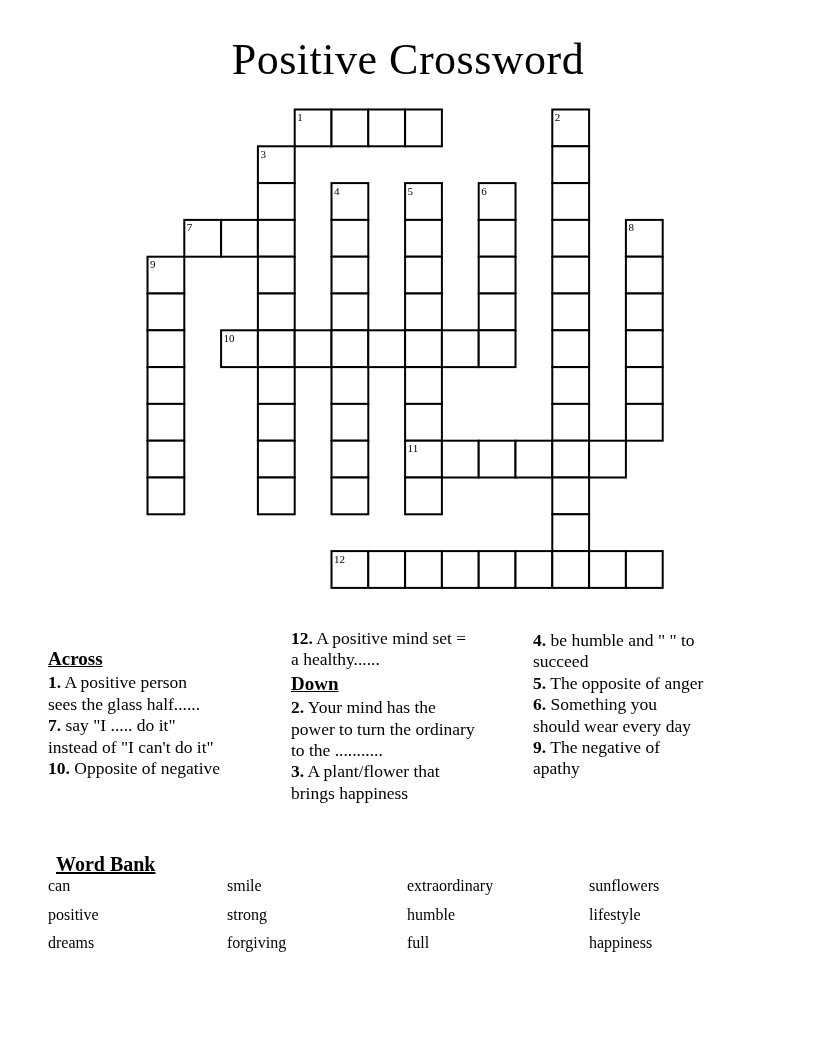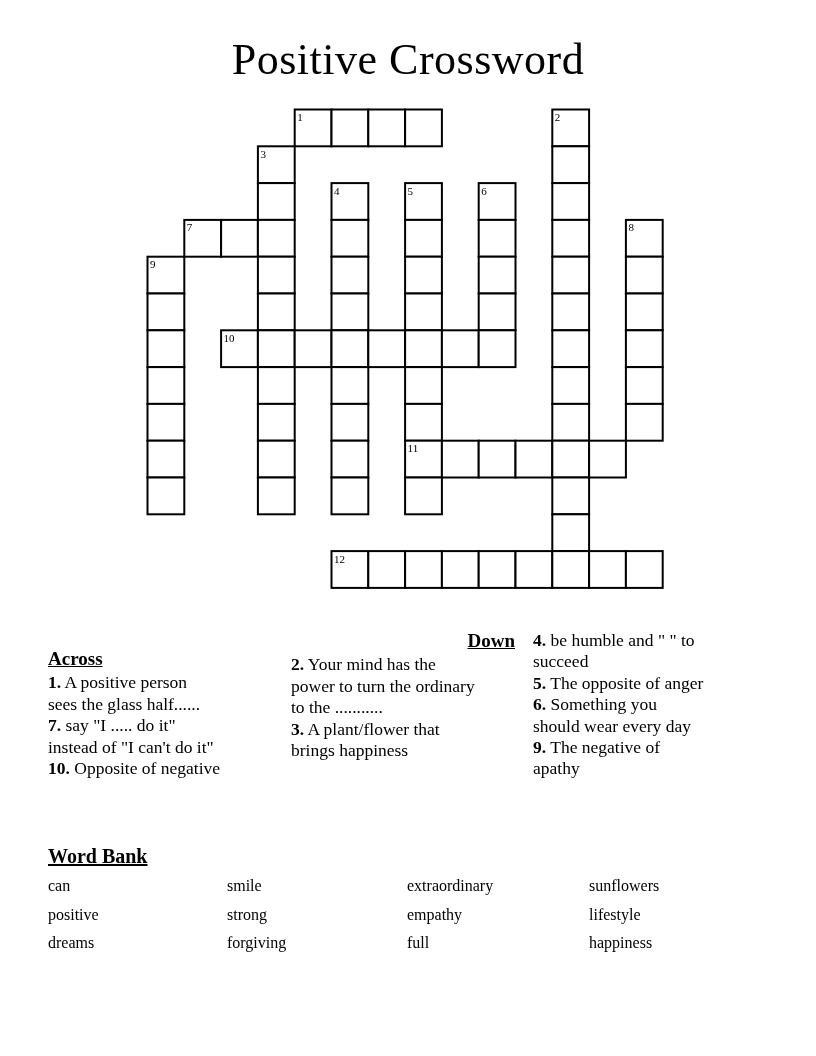--- a/index.html
+++ b/index.html
@@ -34,31 +34,31 @@
   }
   #clue-col-1 { left: 48px;  top: 648px; width: 212px; }
   #clue-col-2 { left: 291px; top: 628px; width: 224px; }
   #clue-col-3 { left: 533px; top: 630px; width: 214px; }
   .clues-heading {
     font-size: 19px;
     font-weight: bold;
     text-decoration: underline;
     margin: 0 0 3px 0;
   }
-  .clues-heading.mid { margin: 2px 0 3px 0; text-align: right; }
+  .clues-heading.mid { margin: 2px 0 3px 0; }
   .clue { margin: 0; }
   .clue-num { font-weight: bold; }
   .clue-text { white-space: pre-line; }
   .wb-heading {
     position: absolute;
     left: 48px; top: 845px;
     font-size: 20px;
     font-weight: bold;
     text-decoration: underline;
-    margin: 0;
+    margin: 8px;
   }
   .wb-col {
     position: absolute;
     top: 872px;
     font-size: 16px;
   }
   .wb-col .wb-word { height: 28.6px; line-height: 28.6px; }
   #wb-col-1 { left: 48px; }
   #wb-col-2 { left: 227px; }
   #wb-col-3 { left: 407px; }
@@ -172,20 +172,22 @@
   <div class="clue-col" id="clue-col-1">
     <p class="clues-heading">Across</p>
     <p class="clue"><b class="clue-num">1.</b> <span class="clue-text">A positive person
 sees the glass half......</span></p>
     <p class="clue"><b class="clue-num">7.</b> <span class="clue-text">say "I ..... do it"
 instead of "I can't do it"</span></p>
     <p class="clue"><b class="clue-num">10.</b> <span class="clue-text">Opposite of negative</span></p>
   </div>
 
   <div class="clue-col" id="clue-col-2">
+    <p class="clue"><b class="clue-num">12.</b> <span class="clue-text">A positive mind set =
+a healthy......</span></p>
     <p class="clues-heading mid">Down</p>
     <p class="clue"><b class="clue-num">2.</b> <span class="clue-text">Your mind has the
 power to turn the ordinary
 to the ...........</span></p>
     <p class="clue"><b class="clue-num">3.</b> <span class="clue-text">A plant/flower that
 brings happiness</span></p>
   </div>
 
   <div class="clue-col" id="clue-col-3">
     <p class="clue"><b class="clue-num">4.</b> <span class="clue-text">be humble and " " to
@@ -204,21 +206,21 @@
     <div class="wb-word">positive</div>
     <div class="wb-word">dreams</div>
   </div>
   <div class="wb-col" id="wb-col-2">
     <div class="wb-word">smile</div>
     <div class="wb-word">strong</div>
     <div class="wb-word">forgiving</div>
   </div>
   <div class="wb-col" id="wb-col-3">
     <div class="wb-word">extraordinary</div>
-    <div class="wb-word">empathy</div>
+    <div class="wb-word">humble</div>
     <div class="wb-word">full</div>
   </div>
   <div class="wb-col" id="wb-col-4">
     <div class="wb-word">sunflowers</div>
     <div class="wb-word">lifestyle</div>
     <div class="wb-word">happiness</div>
   </div>
 
 </div>
 

